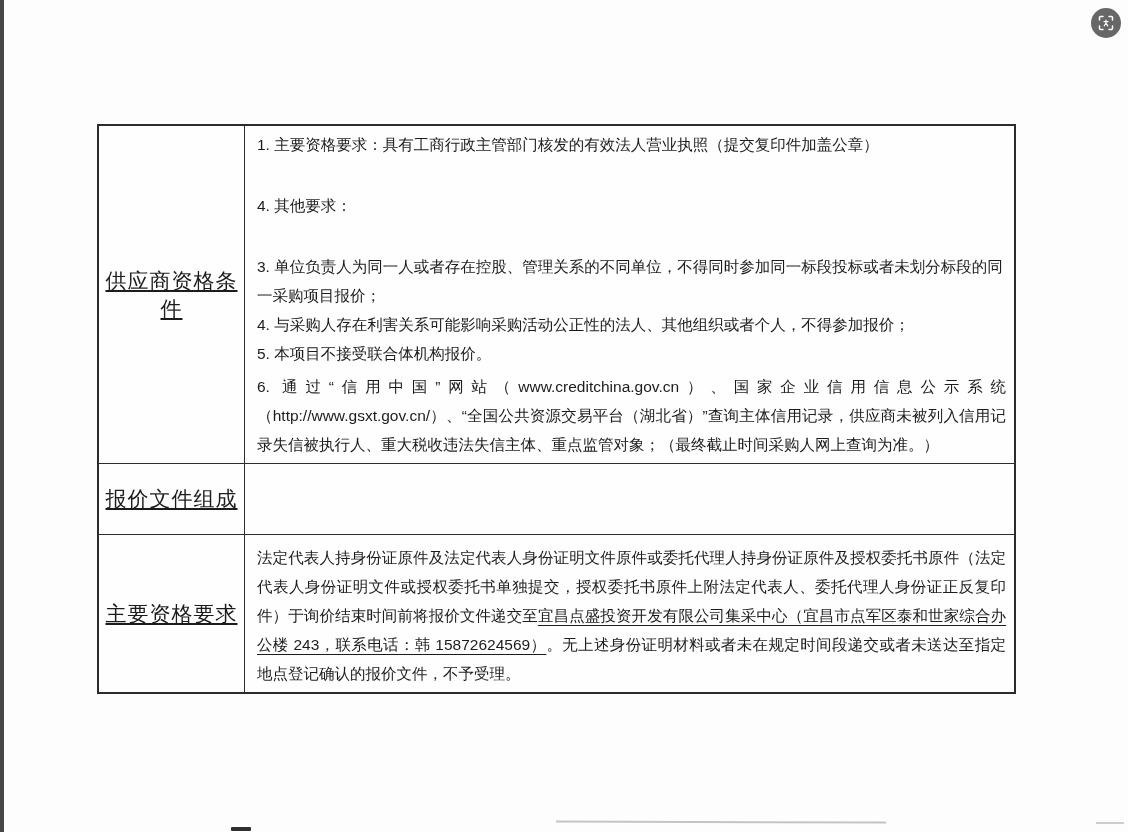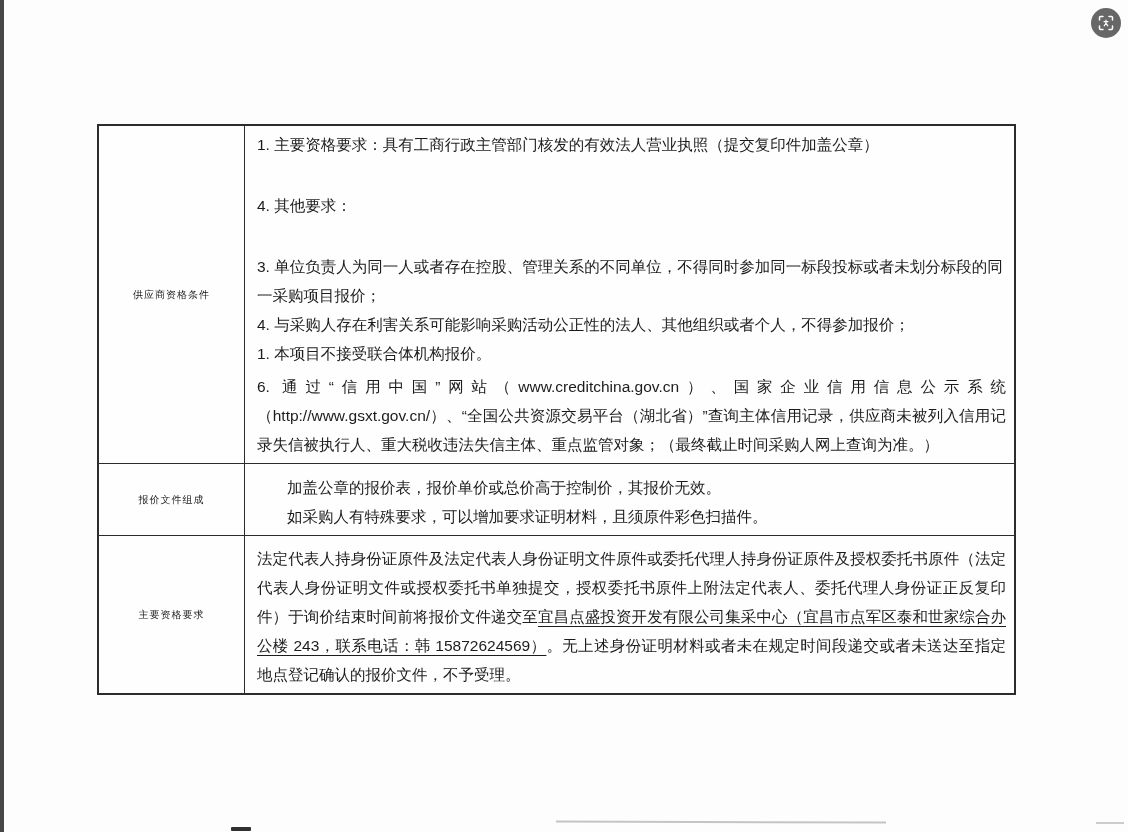--- a/index.html
+++ b/index.html
@@ -26,28 +26,28 @@
     position:absolute;left:97px;top:124px;width:919px;
     border:2px solid #2c2c2c;box-sizing:border-box;background:#fefefe;
   }
   .t-row{
     display:grid;grid-template-columns:146px 1fr;
   }
   .t-row + .t-row{border-top:1px solid #2c2c2c;}
   .t-label{
     border-right:1px solid #2c2c2c;
     display:flex;align-items:center;justify-content:center;
-    font-size:10px;letter-spacing:1px;text-align:center;
+    font-size:21px;letter-spacing:1px;text-align:center;text-decoration:underline;
   }
   .t-content{
     padding:4px 8px 4px 12px;
     font-size:15.5px;line-height:29px;
   }
   .t-row:nth-child(1){min-height:336px;}
-  .t-row:nth-child(2){min-height:70px;gap:30px;}
+  .t-row:nth-child(2){min-height:70px;}
   .t-row:nth-child(2) .t-content{padding-top:9px;}
   .t-row:nth-child(3){min-height:152px;}
   .t-row:nth-child(3) .t-content{padding-top:8px;}
   .t-content p{margin:0;}
   .t-content p.gap{margin-bottom:32px;}
   .t-content p.etop{margin-top:4px;}
   .t-content p.justify{text-align:justify;text-justify:inter-character;}
   .u{text-decoration:underline;text-underline-offset:4px;text-decoration-thickness:1px;}
   
   .artifact{position:absolute;}
@@ -75,30 +75,26 @@
   </button>
 
   <div class="doc-table" id="tableRoot">
       <div class="t-row">
         <div class="t-label">供应商资格条件</div>
         <div class="t-content">
           <p class="gap">1. 主要资格要求：具有工商行政主管部门核发的有效法人营业执照（提交复印件加盖公章）</p>
           <p class="gap">4. 其他要求：</p>
           <p>3. 单位负责人为同一人或者存在控股、管理关系的不同单位，不得同时参加同一标段投标或者未划分标段的同一采购项目报价；</p>
           <p>4. 与采购人存在利害关系可能影响采购活动公正性的法人、其他组织或者个人，不得参加报价；</p>
-          <p>1. 本项目不接受联合体机构报价。</p>
+          <p>5. 本项目不接受联合体机构报价。</p>
           <p class="justify etop">6. 通过“信用中国”网站（www.creditchina.gov.cn）、国家企业信用信息公示系统（http://www.gsxt.gov.cn/）、“全国公共资源交易平台（湖北省）”查询主体信用记录，供应商未被列入信用记录失信被执行人、重大税收违法失信主体、重点监管对象；（最终截止时间采购人网上查询为准。）</p>
         </div>
       </div>
       <div class="t-row">
         <div class="t-label">报价文件组成</div>
-        <div class="t-content">
-          <p>加盖公章的报价表，报价单价或总价高于控制价，其报价无效。</p>
-          <p>如采购人有特殊要求，可以增加要求证明材料，且须原件彩色扫描件。</p>
-        </div>
       </div>
       <div class="t-row">
         <div class="t-label">主要资格要求</div>
         <div class="t-content">
           <p class="justify"><span>法定代表人持身份证原件及法定代表人身份证明文件原件或委托代理人持身份证原件及授权委托书原件（法定代表人身份证明文件或授权委托书单独提交，授权委托书原件上附法定代表人、委托代理人身份证正反复印件）于询价结束时间前将报价文件递交至</span><span class="u">宜昌点盛投资开发有限公司集采中心（宜昌市点军区泰和世家综合办公楼 243，联系电话：韩 15872624569）</span><span>。无上述身份证明材料或者未在规定时间段递交或者未送达至指定地点登记确认的报价文件，不予受理。</span></p>
         </div>
       </div>
     </div>
 
   <div class="artifact dash"></div>

